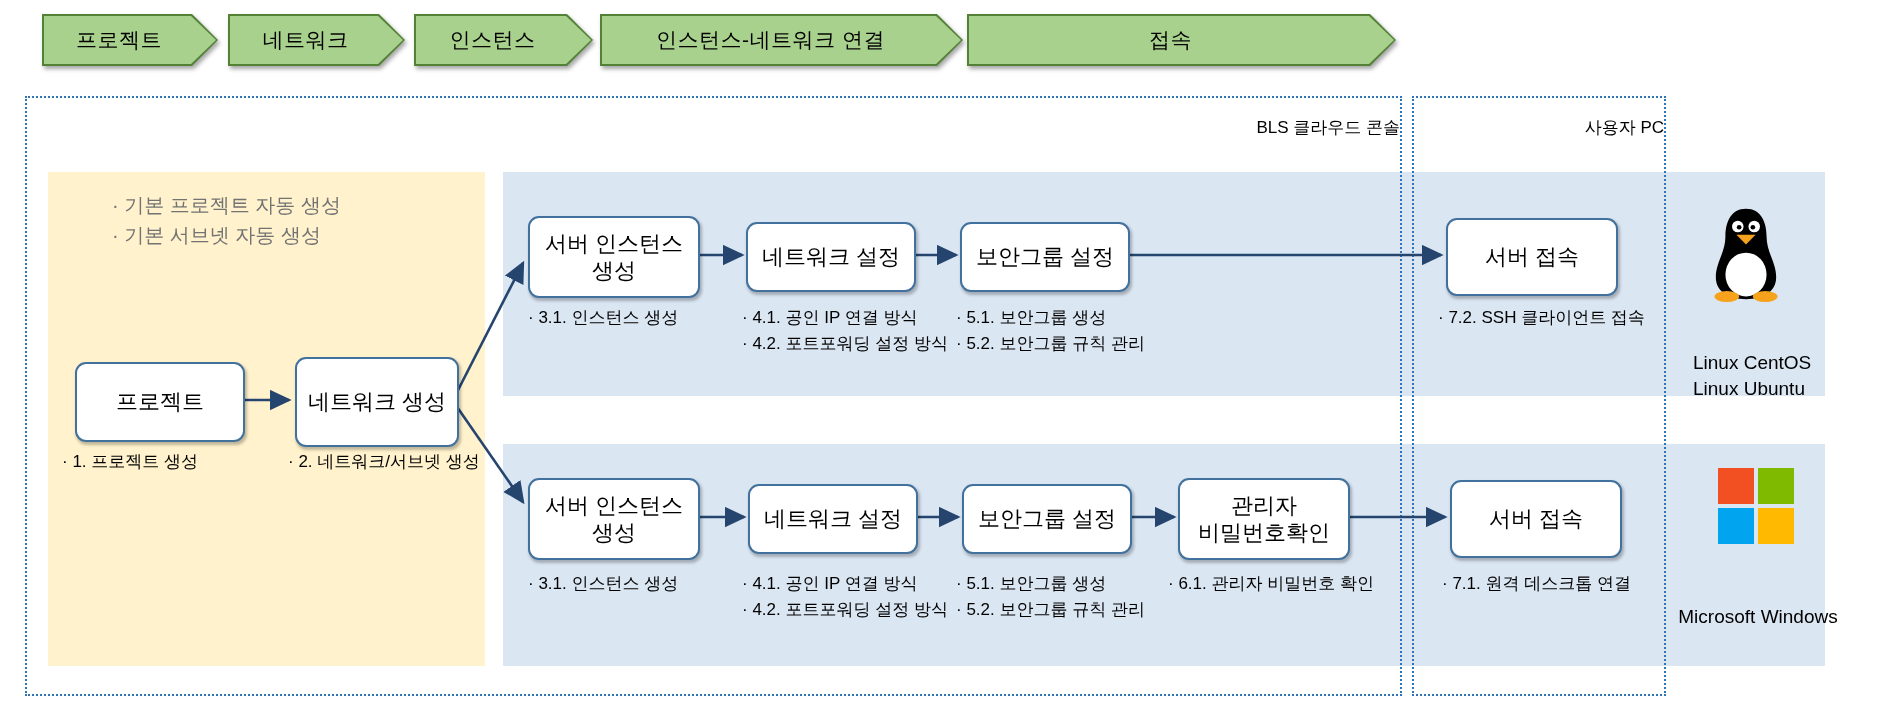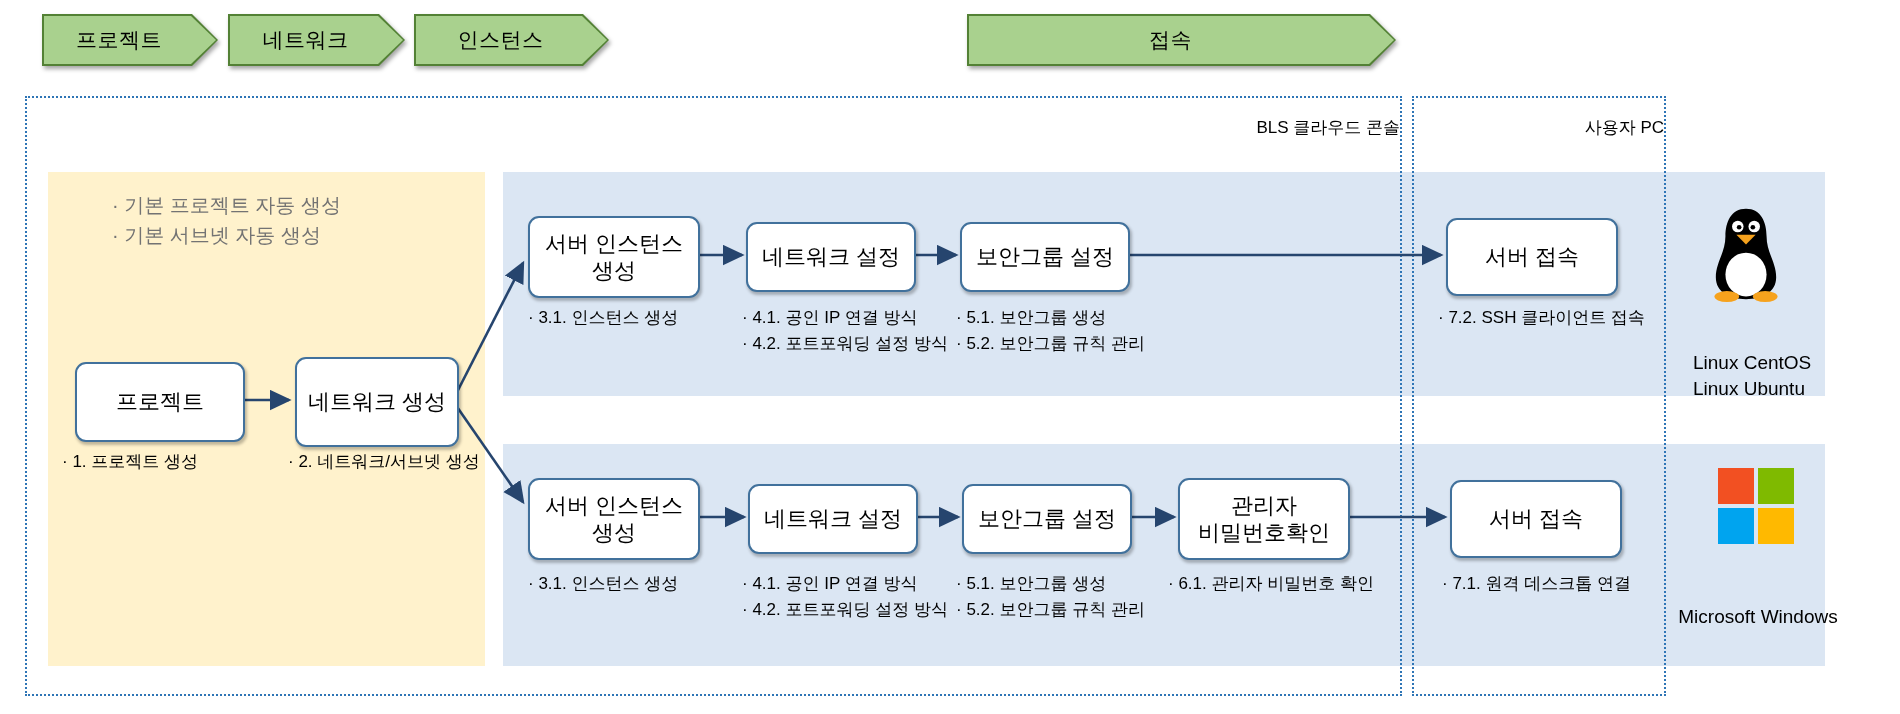--- a/index.html
+++ b/index.html
@@ -60,24 +60,29 @@
   <div class="chevron" style="left:42px;width:176px;">
     <div class="shape-outer"></div>
     <div class="shape-inner"></div>
     <div class="lbl">프로젝트</div>
   </div>
   <div class="chevron" style="left:228px;width:177px;">
     <div class="shape-outer"></div>
     <div class="shape-inner"></div>
     <div class="lbl">네트워크</div>
   </div>
-  <div class="chevron" style="left:414px;width:179px;padding-left:16px;">
+  <div class="chevron" style="left:414px;width:179px;">
     <div class="shape-outer"></div>
     <div class="shape-inner"></div>
     <div class="lbl">인스턴스</div>
+  </div>
+  <div class="chevron" style="left:600px;width:363px;">
+    <div class="shape-outer"></div>
+    <div class="shape-inner"></div>
+    <div class="lbl">인스턴스-네트워크 연결</div>
   </div>
   <div class="chevron" style="left:967px;width:429px;">
     <div class="shape-outer"></div>
     <div class="shape-inner"></div>
     <div class="lbl">접속</div>
   </div>
 
   <div class="panel setup" style="left:48px;top:172px;width:437px;height:494px;"></div>
   <div class="panel flow" style="left:503px;top:172px;width:1322px;height:224px;"></div>
   <div class="panel flow" style="left:503px;top:444px;width:1322px;height:222px;"></div>

